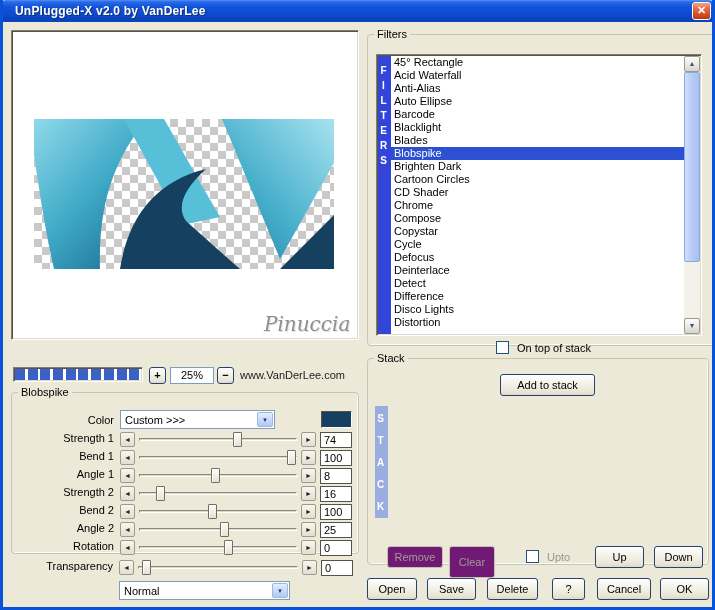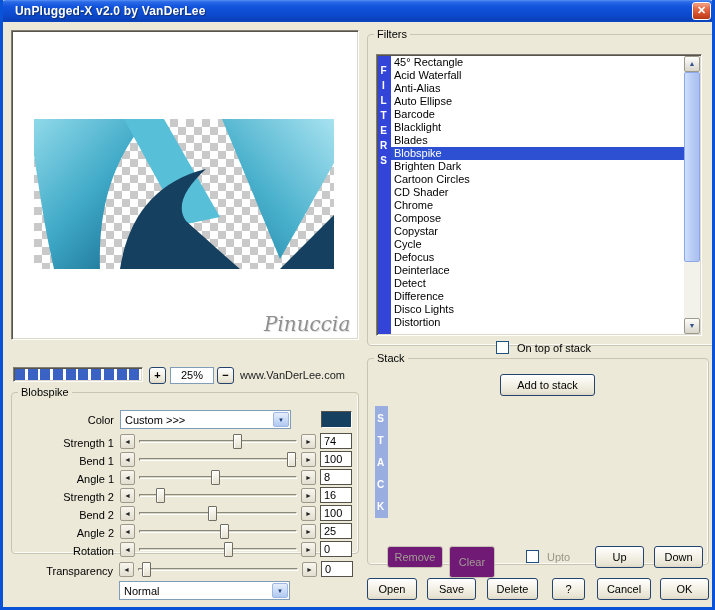--- a/index.html
+++ b/index.html
@@ -71,21 +71,21 @@
   .website { position: absolute; left: 237px; top: 347px; color: #222; }
 
   fieldset.group {
     position: absolute; border: 1px solid #c9c5b2; border-radius: 4px;
     box-shadow: inset -1px -1px 0 rgba(255,255,255,.8);
   }
   fieldset.group legend { font-size: 11px; margin-left: 6px; padding: 0 3px; color: #000; }
 
   .g-blobspike { left: 8px; top: 364px; width: 348px; height: 168px; }
 
-  .srow { position: absolute; height: 17px; display: flex; align-items: flex-end; }
+  .srow { position: absolute; height: 17px; display: flex; align-items: flex-start; }
   .group .srow { left: 6px; right: 6px; }
   .rlabel { width: 96px; text-align: right; margin-right: 6px; white-space: nowrap; }
   .abtn {
     width: 15px; height: 15px; flex: 0 0 15px;
     background: linear-gradient(#f8f6ee,#e2ded0); border: 1px solid #9d9a8b; border-radius: 2px;
     font-size: 7px; line-height: 12px; text-align: center; color: #222; font-family: inherit; cursor: default;
   }
   .track { flex: 1; position: relative; height: 15px; margin: 0 2px; }
   .groove {
     position: absolute; left: 2px; right: 2px; top: 6px; height: 3px;
@@ -101,21 +101,21 @@
     background: #fff; border: 1px solid #55524a; font-family: inherit; font-size: 11px; padding: 0 3px;
   }
   .combo { height: 19px; background: #fff; border: 1px solid #7f9db9; display: flex; align-items: center; }
   .combo-text { flex: 1; padding-left: 4px; white-space: nowrap; overflow: hidden; }
   .combo-btn {
     width: 16px; height: 15px; margin-right: 1px; flex: 0 0 16px;
     background: linear-gradient(#e6eefb,#cbdcf7 50%,#b0c8f0); border: 1px solid #9eb6e4; border-radius: 2px;
     display: flex; align-items: center; justify-content: center; font-size: 6px; color: #1c3e7c;
   }
   .crow { position: absolute; left: 6px; right: 6px; height: 19px; display: flex; align-items: center; }
-  .crow .combo { width: 171px; }
+  .crow .combo { width: 155px; }
   .swatch {
     margin-left: auto; width: 31px; height: 17px;
     border: 1px solid; border-color: #55524a #fff #fff #55524a;
   }
   .free-row { left: 14px; width: 336px; top: 538px; }
   .blend-combo { position: absolute; left: 116px; top: 559px; width: 171px; }
 
   
   .g-filters { left: 364px; top: 6px; width: 364px; height: 318px; }
   .listbox { position: absolute; left: 8px; top: 14px; width: 326px; height: 282px; background: #fff; }

